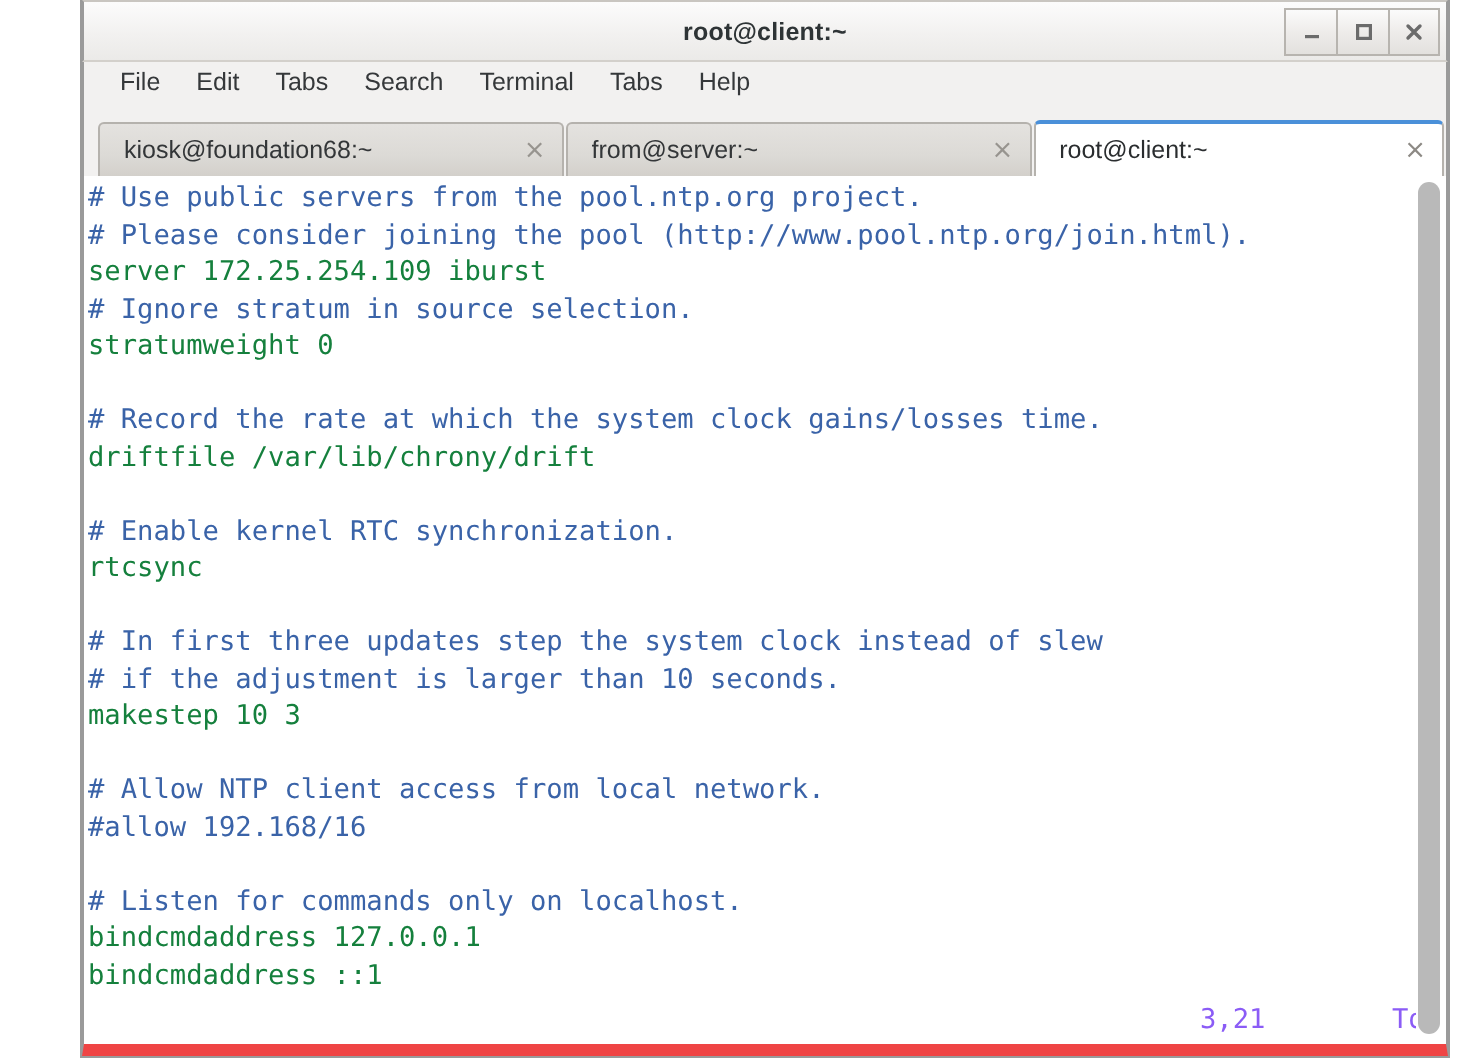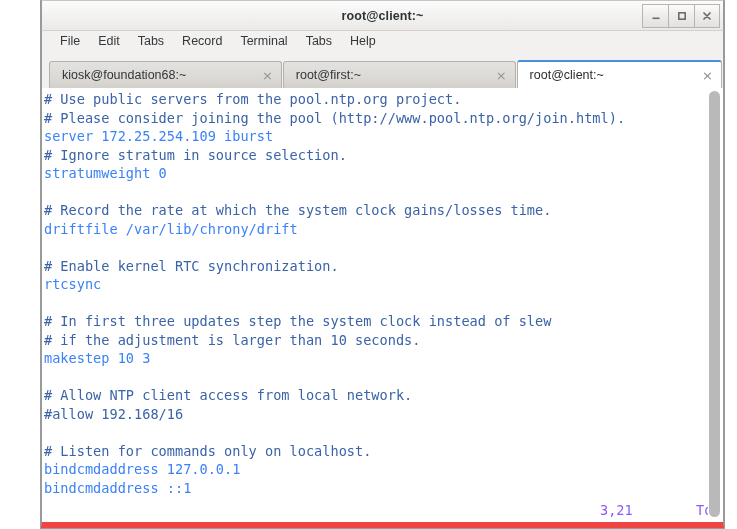--- a/index.html
+++ b/index.html
@@ -160,21 +160,21 @@
     bottom: 0;
     font-family: "DejaVu Sans Mono", "Liberation Mono", monospace;
     font-size: 13.6px;
     line-height: 18.5px;
     letter-spacing: 0px;
     color: #1b1b1b;
     white-space: pre;
     overflow: hidden;
   }
   .cmt { color: #3a63a8; }
-  .cmd { color: #3b82f6; }
+  .cmd { color: #15803d; }
 
   
   #statusline {
     position: absolute;
     left: 2px;
     right: 18px;
     bottom: 2px;
     height: 19px;
     font-family: "DejaVu Sans Mono", "Liberation Mono", monospace;
     font-size: 13.6px;
@@ -235,33 +235,33 @@
           <path d="M3 3 L9 9 M9 3 L3 9" stroke="#6b6b6b" stroke-width="1.7" stroke-linecap="round"></path>
         </svg>
       </div>
     </div>
   </div>
 
   <div id="menubar">
     <div class="menu-item">File</div>
     <div class="menu-item">Edit</div>
     <div class="menu-item">Tabs</div>
-    <div class="menu-item">Record</div>
+    <div class="menu-item">Search</div>
     <div class="menu-item">Terminal</div>
     <div class="menu-item">Tabs</div>
     <div class="menu-item">Help</div>
   </div>
 
   <div id="tabbar">
     <div class="tab inactive">
       <span class="tab-label">kiosk@foundation68:~</span>
       <span class="tab-close">×</span>
     </div>
     <div class="tab inactive">
-      <span class="tab-label">root@first:~</span>
+      <span class="tab-label">from@server:~</span>
       <span class="tab-close">×</span>
     </div>
     <div class="tab active">
       <span class="tab-label">root@client:~</span>
       <span class="tab-close">×</span>
     </div>
   </div>
 
   <div id="terminal">
     <div id="screen"><div class="cmt"># Use public servers from the pool.ntp.org project.</div><div class="cmt"># Please consider joining the pool (http://www.pool.ntp.org/join.html).</div><div class="cmd">server 172.25.254.109 iburst</div><div class="cmt"># Ignore stratum in source selection.</div><div class="cmd">stratumweight 0</div><div class="cmd">&nbsp;</div><div class="cmt"># Record the rate at which the system clock gains/losses time.</div><div class="cmd">driftfile /var/lib/chrony/drift</div><div class="cmd">&nbsp;</div><div class="cmt"># Enable kernel RTC synchronization.</div><div class="cmd">rtcsync</div><div class="cmd">&nbsp;</div><div class="cmt"># In first three updates step the system clock instead of slew</div><div class="cmt"># if the adjustment is larger than 10 seconds.</div><div class="cmd">makestep 10 3</div><div class="cmd">&nbsp;</div><div class="cmt"># Allow NTP client access from local network.</div><div class="cmt">#allow 192.168/16</div><div class="cmd">&nbsp;</div><div class="cmt"># Listen for commands only on localhost.</div><div class="cmd">bindcmdaddress 127.0.0.1</div><div class="cmd">bindcmdaddress ::1</div></div>

